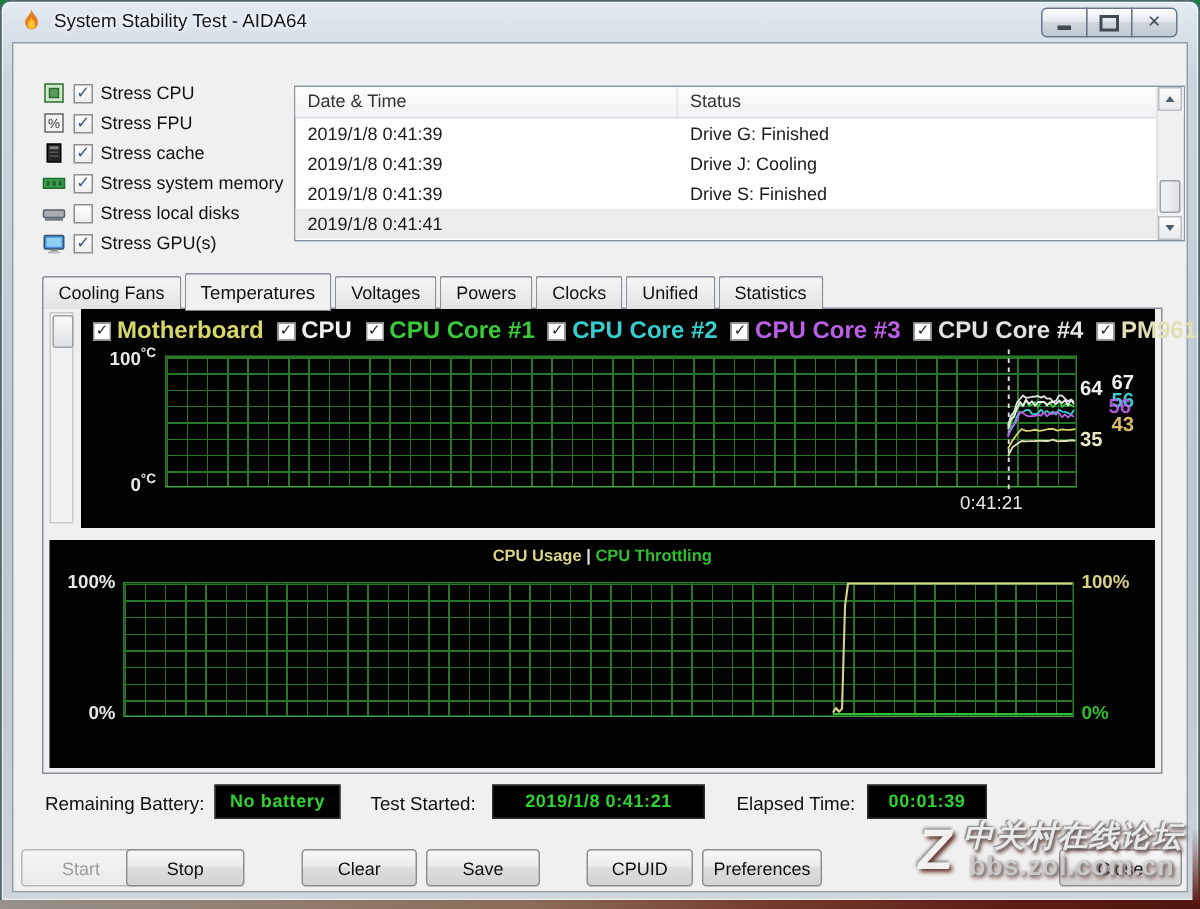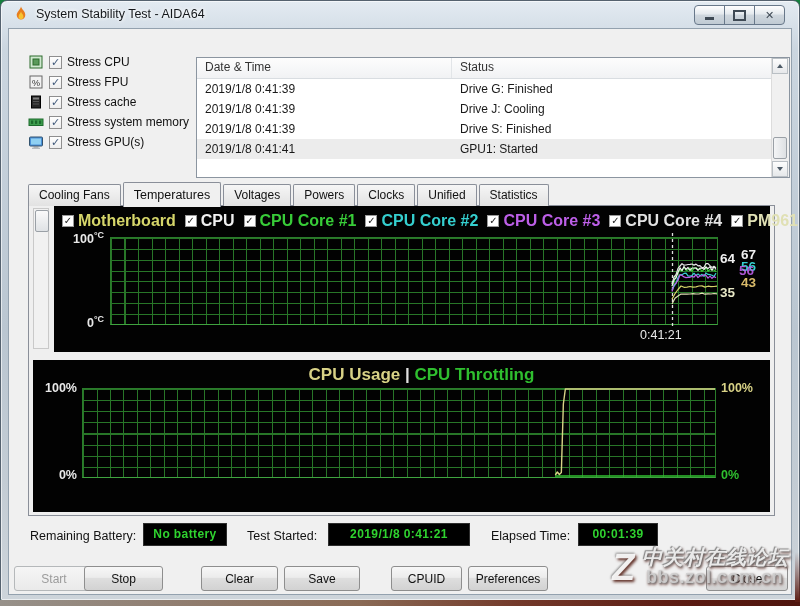--- a/index.html
+++ b/index.html
@@ -22,21 +22,21 @@
   .glyph-close{font-size:11px;font-weight:bold;color:#3f4a55;line-height:1;}
   .client{position:absolute;left:8px;top:28px;width:782px;height:565px;background:#f0f0f0;border:1px solid #93a1ae;}
   
   .stress-list{position:absolute;left:28px;top:52px;width:168px;}
   .stress-item{display:flex;align-items:center;height:20px;cursor:default;}
   .s-icon{width:16px;height:16px;margin-right:5px;flex:0 0 16px;}
   .cb{width:13px;height:13px;border:1px solid #8e8e8e;background:linear-gradient(#fefefe,#eee);margin-right:5px;flex:0 0 13px;box-sizing:border-box;}
   .cb.checked::after{content:"✓";display:block;text-align:center;font-size:11px;line-height:11px;font-weight:bold;color:#40597a;}
   .stress-label{font-size:12px;color:#111;white-space:nowrap;}
   
-  .log{position:absolute;left:196px;top:57px;width:594px;height:121px;background:#fff;border:1px solid #8b95a0;box-sizing:border-box;}
+  .log{position:absolute;left:196px;top:57px;width:594px;height:104px;background:#fff;border:1px solid #8b95a0;box-sizing:border-box;}
   .log-head{display:flex;height:20px;background:linear-gradient(#fdfdfd,#f1f2f4);border-bottom:1px solid #d9dde1;}
   .log-head .hcell{font-size:12px;color:#333;line-height:19px;padding-left:8px;box-sizing:border-box;border-right:1px solid #e2e5e8;}
   .log-row{display:flex;height:20px;}
   .log-row .cell{font-size:12px;color:#1a1a1a;line-height:20px;padding-left:8px;box-sizing:border-box;white-space:nowrap;overflow:hidden;}
   .c1{width:255px;flex:0 0 255px;}
   .c2{flex:1;}
   .log-row.hl{background:#ececec;}
   .vscroll{position:absolute;right:0;top:0;bottom:0;width:17px;background:#f0f0f0;border-left:1px solid #dcdcdc;}
   .sb-btn{position:absolute;left:0;width:16px;height:16px;background:linear-gradient(#fdfdfd,#e6e8ea);border:1px solid #b9bfc4;box-sizing:border-box;display:flex;align-items:center;justify-content:center;}
   .arr-up{width:0;height:0;border-left:3.5px solid transparent;border-right:3.5px solid transparent;border-bottom:4.5px solid #4d5a66;}
@@ -64,21 +64,21 @@
                          repeating-linear-gradient(to bottom,#287628 0 1px,transparent 1px 10.875px);}
   #temp-plot{left:56px;top:31px;width:608px;height:88px;}
   #usage-plot{left:49px;top:28px;width:634px;height:90px;
         background-image:repeating-linear-gradient(to right,#287628 0 1px,transparent 1px 13.5px),
                          repeating-linear-gradient(to bottom,#287628 0 1px,transparent 1px 11.125px);}
   .axis-label{position:absolute;color:#e8e8e8;font-size:12.5px;font-weight:bold;}
   .unit{font-size:9px;vertical-align:super;}
   .chart svg{position:absolute;left:0;top:0;pointer-events:none;}
   .val-label{position:absolute;font-size:13.5px;font-weight:bold;line-height:13px;}
   .time-label{position:absolute;color:#e8e8e8;font-size:12.5px;}
-  .u-title{position:absolute;left:0;top:5px;width:100%;text-align:center;font-size:17px;font-weight:bold;margin-left:20px;}
+  .u-title{position:absolute;left:0;top:5px;width:100%;text-align:center;font-size:11px;font-weight:bold;}
   
   .stat-label{position:absolute;font-size:12.5px;color:#111;top:529px;}
   .lcd{position:absolute;top:523px;height:23px;background:#000;border:1px solid #2e2e2e;box-sizing:border-box;
        color:#2fd32f;font-size:12px;font-weight:bold;text-align:center;line-height:21px;letter-spacing:.4px;}
   .btn{position:absolute;top:566px;height:25px;font-size:12px;color:#111;text-align:center;line-height:23px;
        background:linear-gradient(#f7f7f7,#ececec 45%,#dedede 50%,#d2d2d2);border:1px solid #8e8e8e;border-radius:3px;box-sizing:border-box;}
   .btn.disabled{color:#9b9b9b;border-color:#b5b8ba;background:linear-gradient(#f5f5f5,#eaeaea);}
   
   .watermark{position:absolute;left:610px;top:544px;width:190px;height:56px;z-index:20;pointer-events:none;}
   .z-logo{position:absolute;left:2px;top:2px;font-size:38px;font-weight:bold;color:rgba(248,248,248,.95);
@@ -150,20 +150,28 @@
           <rect x="1" y="5" width="14" height="6.5" fill="#3f9f4f" stroke="#1d6b2d"></rect>
           <rect x="3" y="6.5" width="2.2" height="3.4" fill="#1d6b2d"></rect>
           <rect x="7" y="6.5" width="2.2" height="3.4" fill="#1d6b2d"></rect>
           <rect x="11" y="6.5" width="2.2" height="3.4" fill="#1d6b2d"></rect>
         </svg>
       <span class="cb checked"></span>
       <span class="stress-label">Stress system memory</span>
     </div>
     <div class="stress-item">
       <svg class="s-icon" viewBox="0 0 16 16">
+          <rect x="1" y="6" width="14" height="5" rx="1" fill="#a8aeb4" stroke="#5a5f64"></rect>
+          <rect x="2" y="11.5" width="12" height="1.6" fill="#6e7378"></rect>
+        </svg>
+      <span class="cb"></span>
+      <span class="stress-label">Stress local disks</span>
+    </div>
+    <div class="stress-item">
+      <svg class="s-icon" viewBox="0 0 16 16">
           <rect x="1.5" y="3" width="13" height="9" rx="1" fill="#4a90d9" stroke="#33536e"></rect>
           <rect x="3" y="4.5" width="10" height="6" fill="#8fd0f2"></rect>
           <rect x="5.5" y="12.2" width="5" height="1.4" fill="#8a8f94"></rect>
           <rect x="4" y="13.7" width="8" height="1.2" fill="#b0b5ba"></rect>
         </svg>
       <span class="cb checked"></span>
       <span class="stress-label">Stress GPU(s)</span>
     </div>
   </div>
 
@@ -179,21 +187,20 @@
     <div class="log-row">
       <div class="cell c1">2019/1/8 0:41:39</div>
       <div class="cell c2">Drive J: Cooling</div>
     </div>
     <div class="log-row">
       <div class="cell c1">2019/1/8 0:41:39</div>
       <div class="cell c2">Drive S: Finished</div>
     </div>
     <div class="log-row hl">
       <div class="cell c1">2019/1/8 0:41:41</div>
-      <div class="cell c2">GPU1: Started</div>
     </div>
     <div class="vscroll">
       <div class="sb-btn" style="top:0;">
           <span class="arr-up"></span>
         </div>
       <div class="sb-thumb" style="bottom:18px;height:22px;"></div>
       <div class="sb-btn" style="bottom:0;">
           <span class="arr-dn"></span>
         </div>
     </div>

